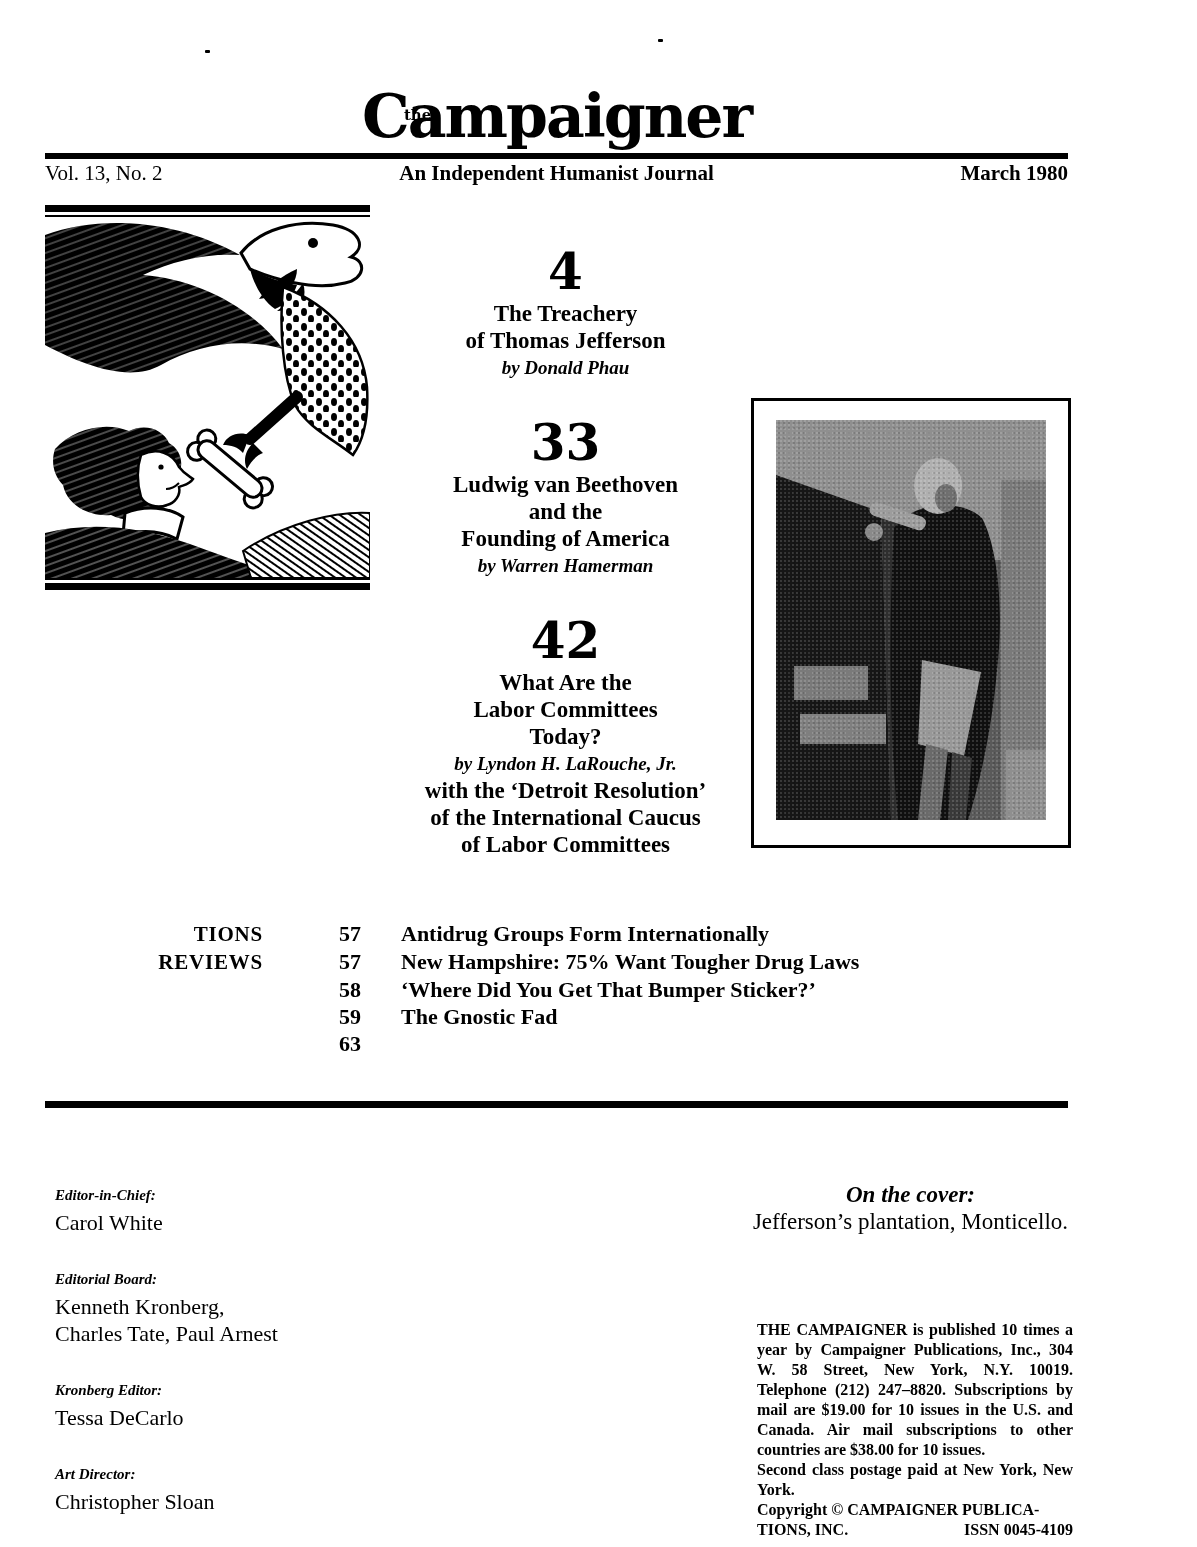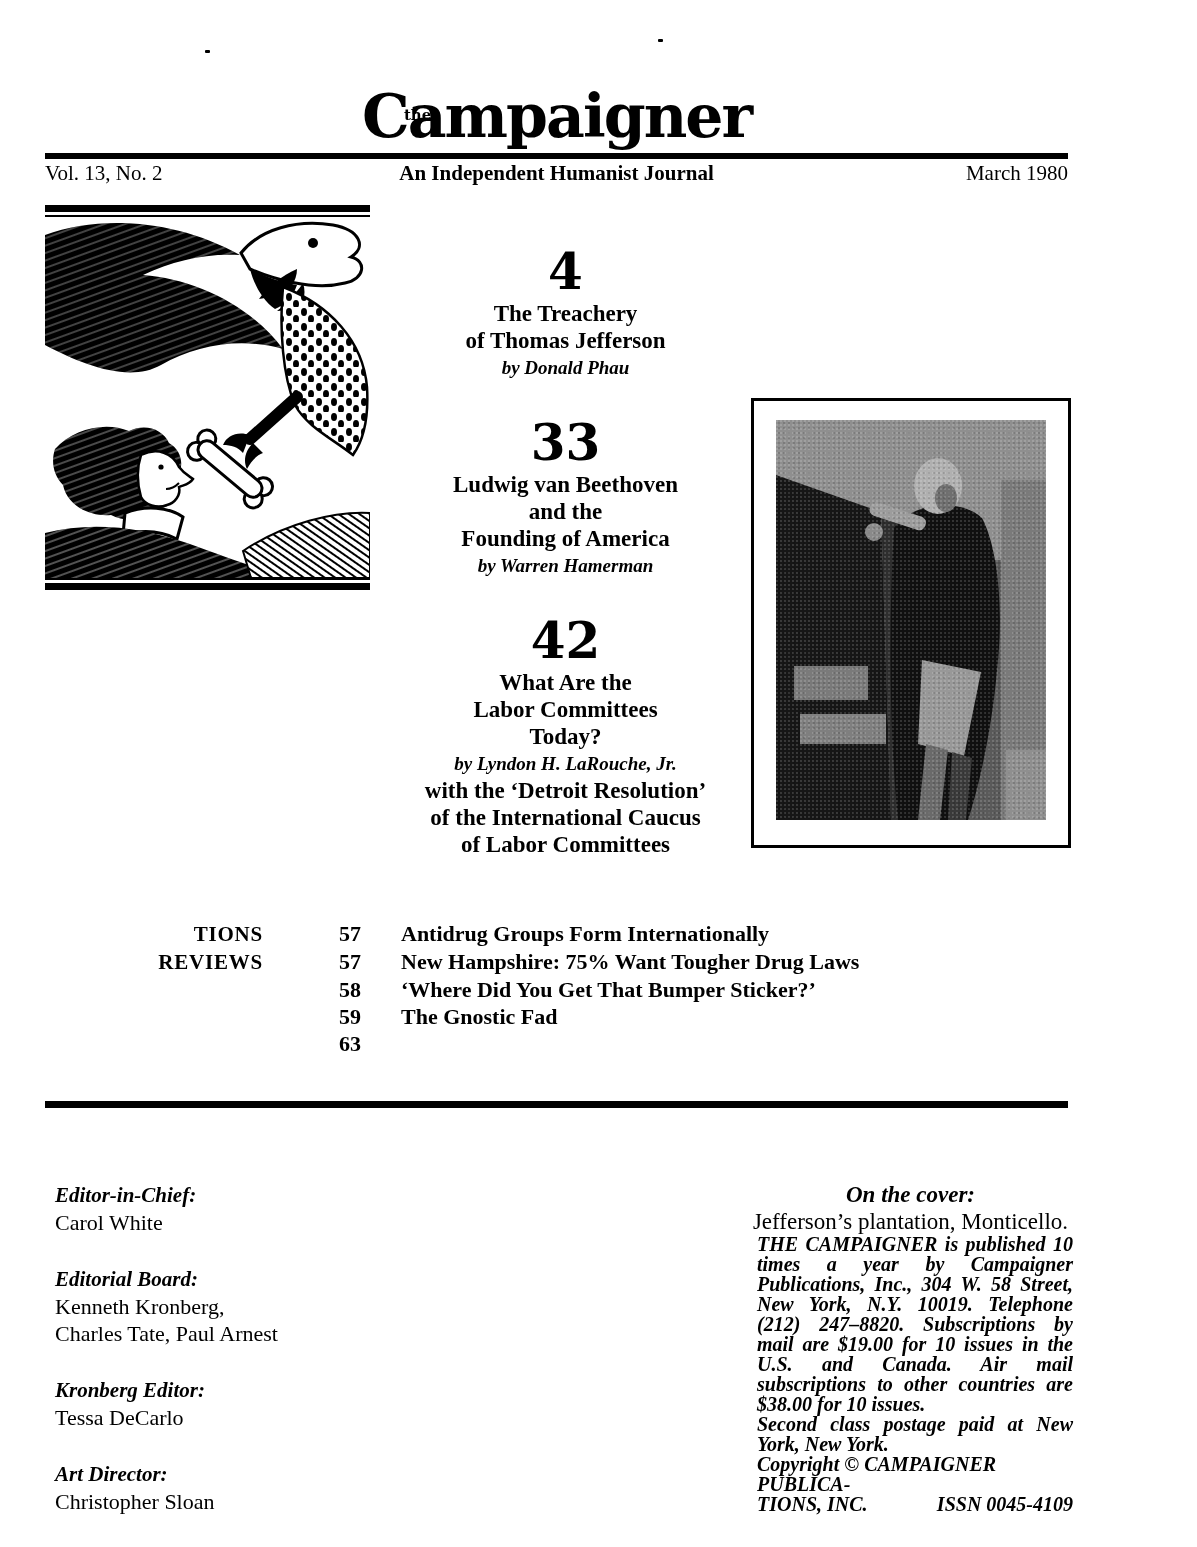--- a/index.html
+++ b/index.html
@@ -21,21 +21,21 @@
     font-size:15px;letter-spacing:0;font-weight:bold;margin-left:8px;}
 
   .rule{position:absolute;left:45px;width:1023px;background:#000;}
   .rule-top{top:153px;height:6px;}
   .rule-bottom{top:1101px;height:7px;}
 
   
   .hdr{position:absolute;left:45px;width:1023px;top:160px;font-size:21px;line-height:26px;}
   .hdr-vol{text-align:left;}
   .hdr-sub{text-align:center;font-weight:bold;}
-  .hdr-date{text-align:right;}
+  .hdr-date{text-align:right;font-weight:bold;}
 
   
   .engraving{position:absolute;left:45px;top:205px;width:325px;}
   .bar-thick{height:7px;background:#000;}
   .bar-gap{height:3px;background:#fff;}
   .bar-thin{height:2px;background:#000;}
   .engraving svg{display:block;}
 
   
   .features{position:absolute;left:378px;top:243px;width:375px;text-align:center;}
@@ -52,30 +52,30 @@
   
   .contents{position:absolute;left:45px;top:920px;font-size:22px;line-height:27px;}
   .toc-row{display:flex;align-items:baseline;}
   .toc-section{width:218px;text-align:right;font-weight:bold;font-size:21px;letter-spacing:0.8px;}
   .toc-page{width:98px;text-align:right;font-weight:bold;}
   .toc-title{padding-left:40px;font-weight:bold;white-space:nowrap;}
 
   
   .staff{position:absolute;left:55px;top:1182px;font-size:22px;line-height:27px;}
   .staff-group{margin-bottom:30px;}
-  .staff-role{font-style:italic;font-weight:bold;font-size:21px;}
+  .staff-role{font-style:italic;font-weight:bold;font-size:15px;}
 
   
   .cover{position:absolute;left:748px;top:1182px;width:325px;text-align:center;}
   .cover-label{font-style:italic;font-weight:bold;font-size:23px;line-height:26px;}
   .cover-caption{font-size:23px;line-height:28px;}
 
   
-  .pub{position:absolute;left:757px;top:1234px;width:316px;
-    font-size:20px;line-height:20px;font-weight:bold;font-style:italic;}
+  .pub{position:absolute;left:757px;top:1320px;width:316px;
+    font-size:16px;line-height:20px;font-weight:bold;}
   .pub p{margin:0;text-align:justify;}
   .pub .nojust{text-align:left;}
   .pub-last{display:flex;justify-content:space-between;}
 </style>
 </head>
 <body>
 
 <div class="page">
 
   <div class="speck speck1"></div>

